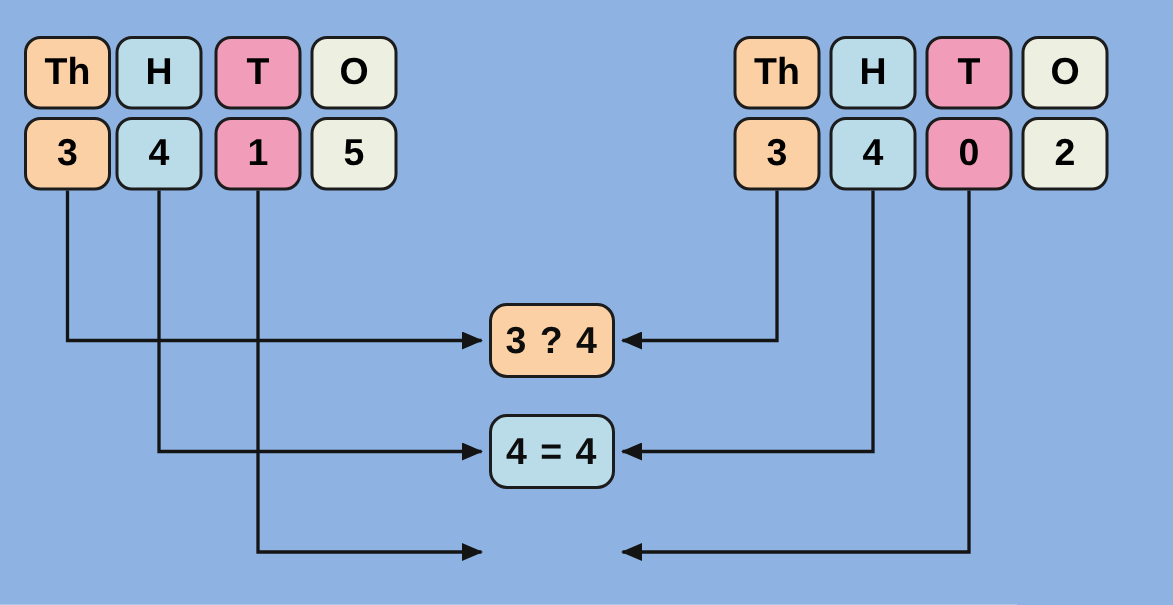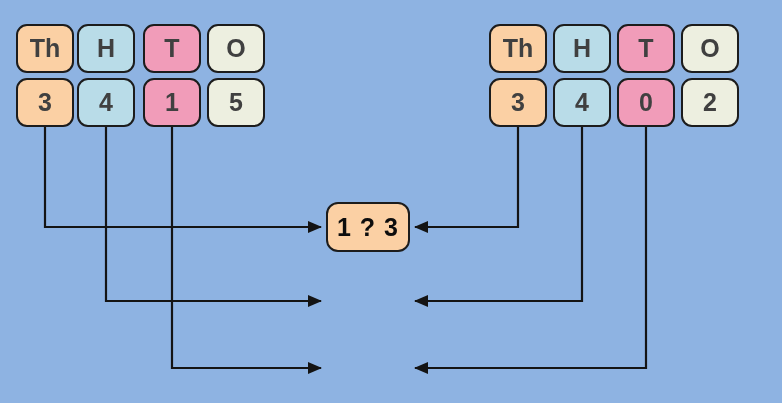--- a/index.html
+++ b/index.html
@@ -16,21 +16,21 @@
     width: 58px;
     height: 49px;
     box-sizing: border-box;
     border: 2.5px solid #1c1c1c;
     border-radius: 11px;
     display: flex;
     align-items: center;
     justify-content: center;
     font-weight: bold;
     font-size: 25px;
-    color: #404040;
+    color: #000000;
   }
   .cmp {
     position: absolute;
     width: 84px;
     height: 50px;
     box-sizing: border-box;
     border: 2.5px solid #1c1c1c;
     border-radius: 12px;
     display: flex;
     align-items: center;
@@ -70,21 +70,22 @@
   <div class="cell c-peach" style="left:489px; top:24px;">Th</div>
   <div class="cell c-blue" style="left:553px; top:24px;">H</div>
   <div class="cell c-pink" style="left:617px; top:24px;">T</div>
   <div class="cell c-cream" style="left:681px; top:24px;">O</div>
 
   <div class="cell c-peach" style="left:489px; top:78px;">3</div>
   <div class="cell c-blue" style="left:553px; top:78px;">4</div>
   <div class="cell c-pink" style="left:617px; top:78px;">0</div>
   <div class="cell c-cream" style="left:681px; top:78px;">2</div>
 
-  <div class="cmp c-peach" style="left:326px; top:202px;">1 ? 3</div>
+  <div class="cmp c-peach" style="left:326px; top:202px;">3 ? 4</div>
+  <div class="cmp c-blue" style="left:326px; top:276px;">4 = 4</div>
 
   <svg class="arrows" viewBox="0 0 782 403">
     <defs>
       <marker id="ah" markerUnits="userSpaceOnUse" markerWidth="14" markerHeight="12" refX="13" refY="6" orient="auto">
         <path d="M0,0 L14,6 L0,12 Z" fill="#141414"></path>
       </marker>
     </defs>
     <polyline points="45,127 45,227 321,227" fill="none" stroke="#141414" stroke-width="2.2" marker-end="url(#ah)"></polyline>
     <polyline points="106,127 106,301 321,301" fill="none" stroke="#141414" stroke-width="2.2" marker-end="url(#ah)"></polyline>
     <polyline points="172,127 172,368 321,368" fill="none" stroke="#141414" stroke-width="2.2" marker-end="url(#ah)"></polyline>

